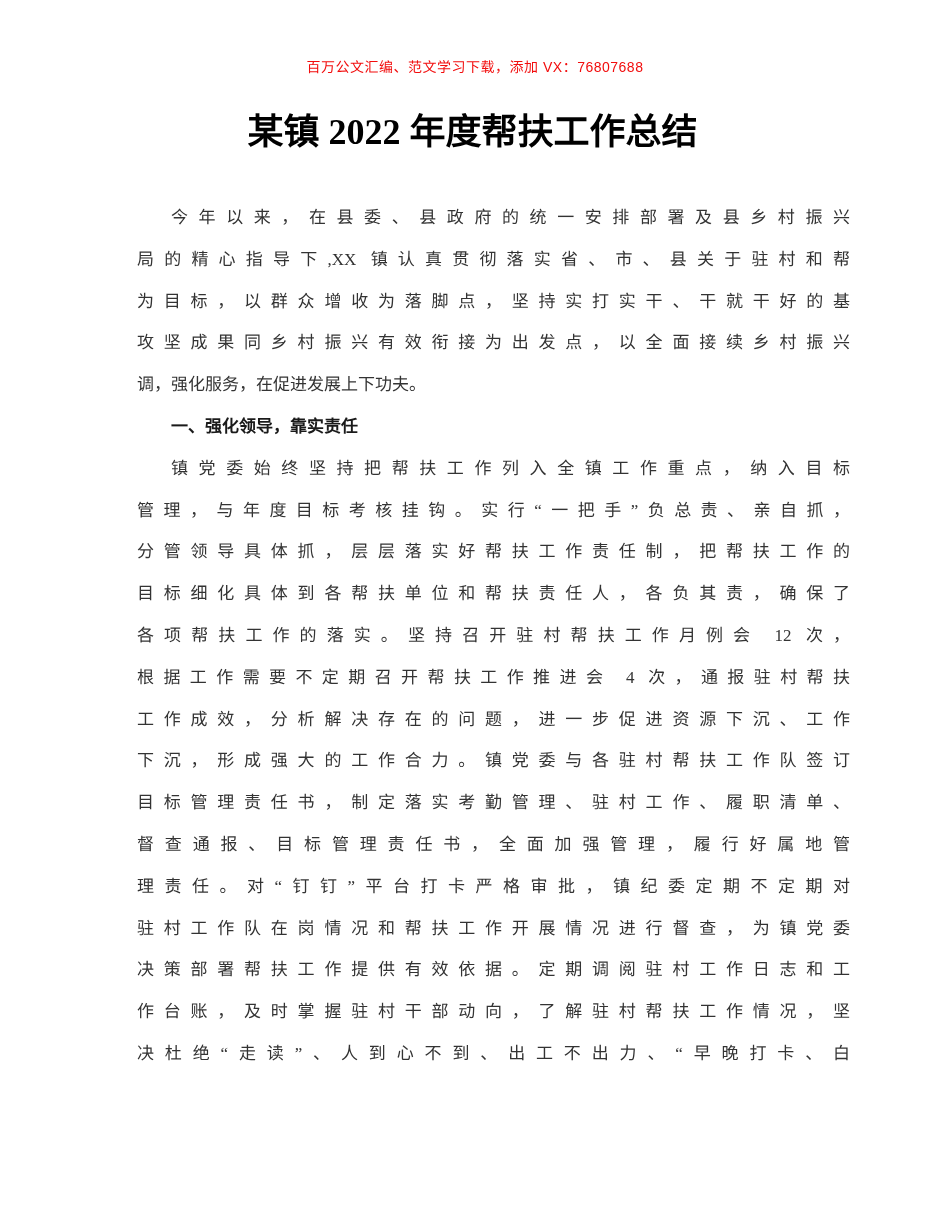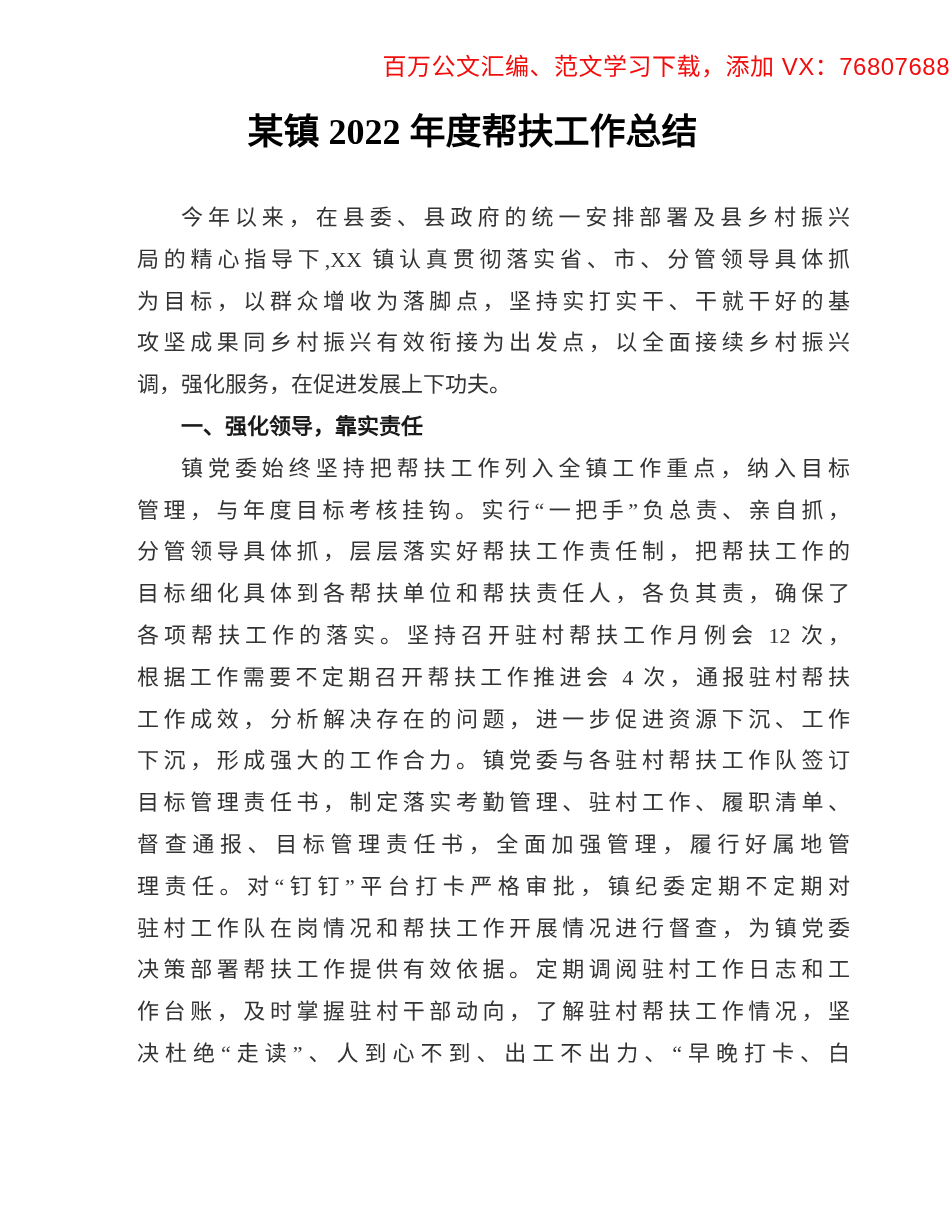--- a/index.html
+++ b/index.html
@@ -10,41 +10,41 @@
   .page {
     position: relative;
     width: 950px;
     height: 1230px;
     background: var(--page-bg, #ffffff);
     overflow: hidden;
     font-family: "Liberation Serif", "DejaVu Serif", serif;
   }
   .notice {
     margin-top: 53px;
-    text-align: right;
+    text-align: center;
     font-family: "Liberation Sans", "DejaVu Sans", sans-serif;
-    font-size: 24px;
+    font-size: 14px;
     line-height: 28px;
     color: var(--accent-red, #f20d0d);
     letter-spacing: 0.5px;
   }
   .title {
     margin: 26px 5px 0 0;
     text-align: center;
     font-family: "Liberation Serif", "DejaVu Serif", serif;
     font-weight: bold;
     font-size: 36px;
     line-height: 50px;
     color: var(--title-ink, #000000);
   }
   .body-text {
     margin-top: 40px;
     margin-left: 137px;
     width: 713px;
-    font-size: 22px;
+    font-size: 17px;
     line-height: 41.8px;
     color: var(--body-ink, #333333);
   }
   .line {
     text-align: justify;
     text-align-last: justify;
     text-justify: inter-ideograph;
     white-space: normal;
   }
   .line.nojust {
@@ -65,21 +65,21 @@
 </head>
 <body>
 
 <div class="page">
   <div class="notice">百万公文汇编、范文学习下载，添加 VX：76807688</div>
 
   <h1 class="title">某镇 2022 年度帮扶工作总结</h1>
 
   <div class="body-text">
       <div class="line indent">今年以来，在县委、县政府的统一安排部署及县乡村振兴</div>
-      <div class="line">局的精心指导下,XX 镇认真贯彻落实省、市、分管领导具体抓</div>
+      <div class="line">局的精心指导下,XX 镇认真贯彻落实省、市、县关于驻村和帮</div>
       <div class="line">为目标，以群众增收为落脚点，坚持实打实干、干就干好的基</div>
       <div class="line">攻坚成果同乡村振兴有效衔接为出发点，以全面接续乡村振兴</div>
       <div class="line nojust">调，强化服务，在促进发展上下功夫。</div>
       <div class="line heading indent nojust">一、强化领导，靠实责任</div>
       <div class="line indent">镇党委始终坚持把帮扶工作列入全镇工作重点，纳入目标</div>
       <div class="line">管理，与年度目标考核挂钩。实行“一把手”负总责、亲自抓，</div>
       <div class="line">分管领导具体抓，层层落实好帮扶工作责任制，把帮扶工作的</div>
       <div class="line">目标细化具体到各帮扶单位和帮扶责任人，各负其责，确保了</div>
       <div class="line">各项帮扶工作的落实。坚持召开驻村帮扶工作月例会 12 次，</div>
       <div class="line">根据工作需要不定期召开帮扶工作推进会 4 次，通报驻村帮扶</div>

